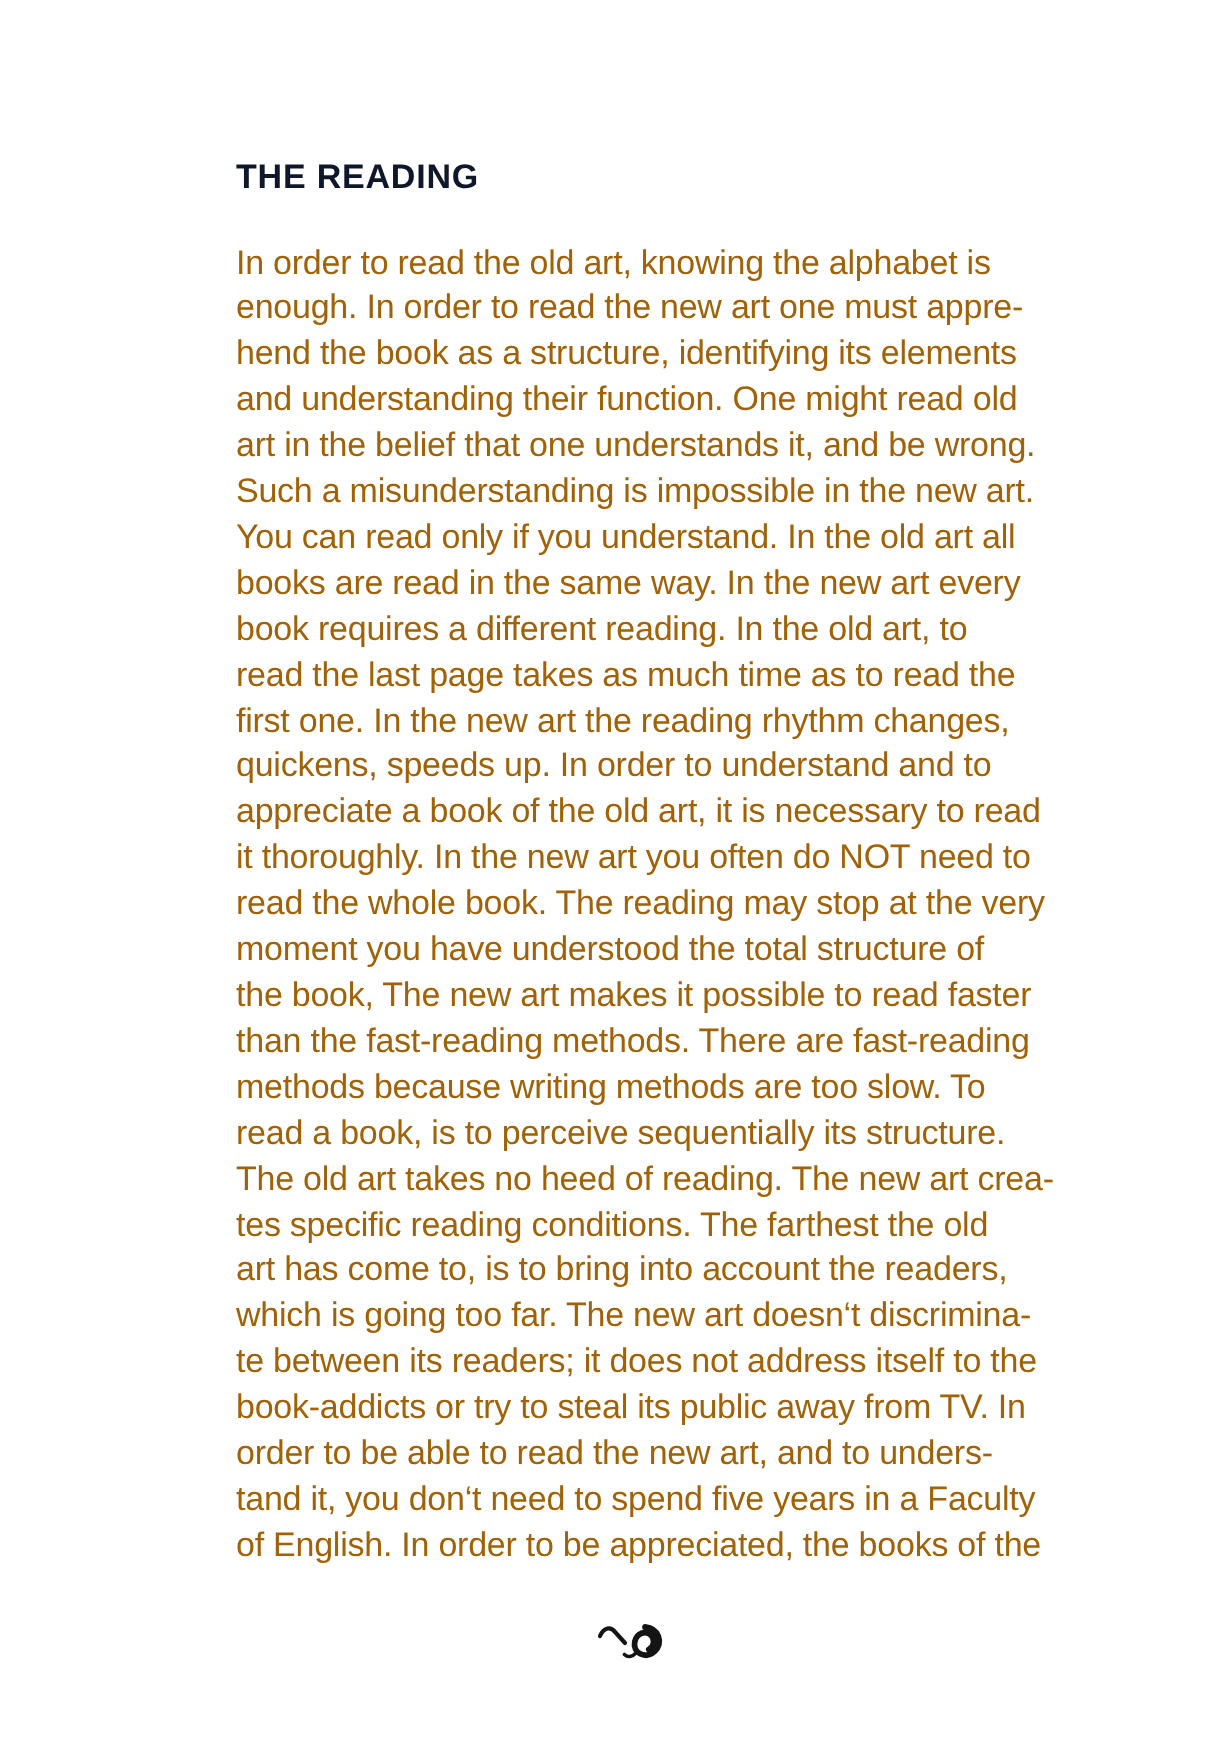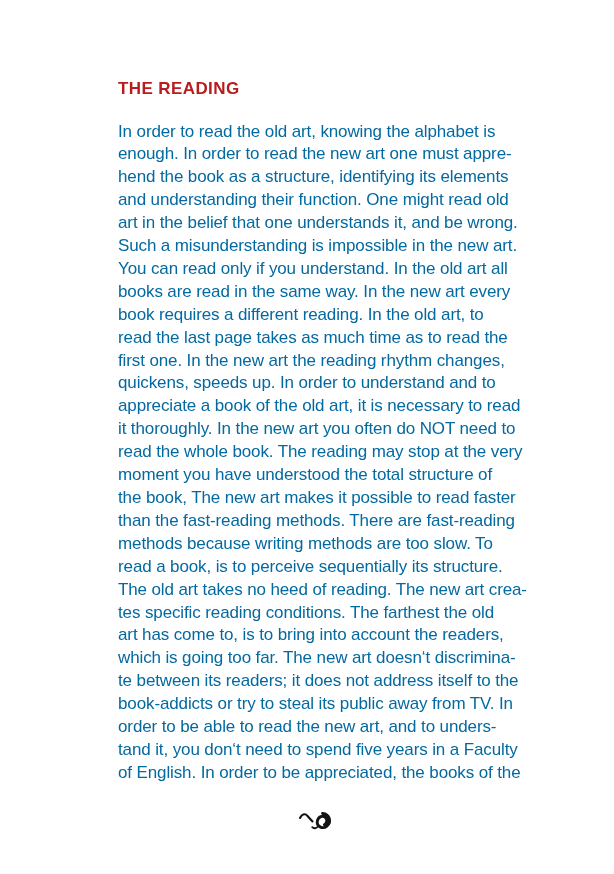--- a/index.html
+++ b/index.html
@@ -20,33 +20,33 @@
     inset: 0;
     background: #ffffff;
   }
   .page-title {
     position: absolute;
     left: 118px;
     top: 79px;
     font-size: 17px;
     font-weight: 700;
     letter-spacing: 0.4px;
-    color: #b91c1c;
+    color: #0f172a;
     white-space: nowrap;
   }
   .body-text {
     position: absolute;
     left: 118px;
     top: 120.5px;
     width: 460px;
     font-size: 17px;
     line-height: 22.9px;
     letter-spacing: -0.12px;
     white-space: pre-line;
-    color: #0369a1;
+    color: #a16207;
   }
   .page-footer {
     position: absolute;
     left: 297px;
     top: 807px;
     width: 40px;
     height: 28px;
   }
   .squiggle {
     display: block;

